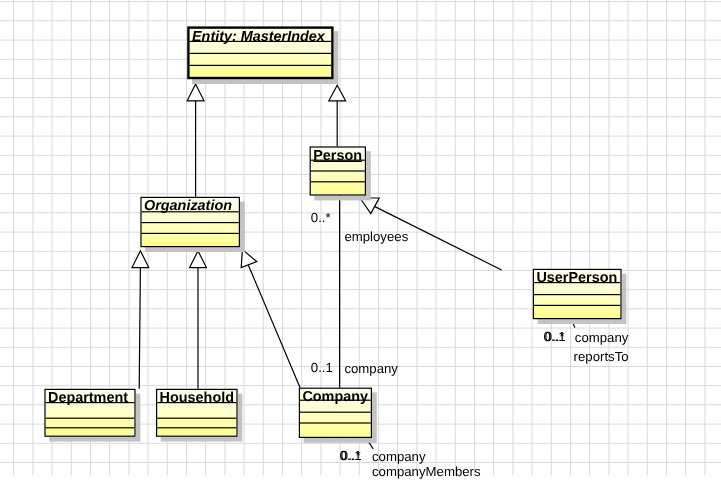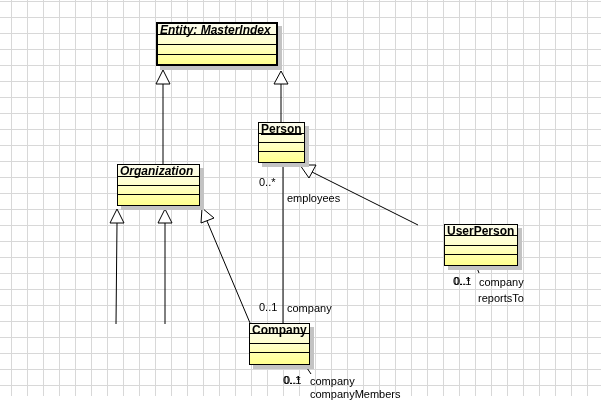--- a/index.html
+++ b/index.html
@@ -77,20 +77,32 @@
       <div class="uml-comp" style="height: 9px;"></div>
       <div class="uml-comp" style="height: 9px;"></div>
       <div class="uml-comp last"></div>
     </div>
     <div class="uml-class" style="left: 418px; top: 224px; width: 74px; height: 42px; border-width: 1px; margin-left: 26px;">
       <div class="uml-title" style="height: 11px;">UserPerson</div>
       <div class="uml-comp" style="height: 10px;"></div>
       <div class="uml-comp" style="height: 9px;"></div>
       <div class="uml-comp last"></div>
     </div>
+    <div class="uml-class" style="left: 37px; top: 324px; width: 76px; height: 40px; border-width: 1px;">
+      <div class="uml-title" style="height: 11px;">Department</div>
+      <div class="uml-comp" style="height: 13px;"></div>
+      <div class="uml-comp" style="height: 8px;"></div>
+      <div class="uml-comp last"></div>
+    </div>
+    <div class="uml-class" style="left: 130px; top: 324px; width: 68px; height: 40px; border-width: 1px;">
+      <div class="uml-title" style="height: 11px;">Household</div>
+      <div class="uml-comp" style="height: 13px;"></div>
+      <div class="uml-comp" style="height: 8px;"></div>
+      <div class="uml-comp last"></div>
+    </div>
     <div class="uml-class" style="left: 249px; top: 323px; width: 61px; height: 42px; border-width: 1px;">
       <div class="uml-title" style="height: 10px;">Company</div>
       <div class="uml-comp" style="height: 10px;"></div>
       <div class="uml-comp" style="height: 9px;"></div>
       <div class="uml-comp last"></div>
     </div>
     <span class="edge-label" style="left: 259px; top: 176px;">0..*</span>
     <span class="edge-label" style="left: 287px; top: 160px; margin-top: 32px;">employees</span>
     <span class="edge-label" style="left: 259px; top: 301px;">0..1</span>
     <span class="edge-label" style="left: 287px; top: 302px;">company</span>

